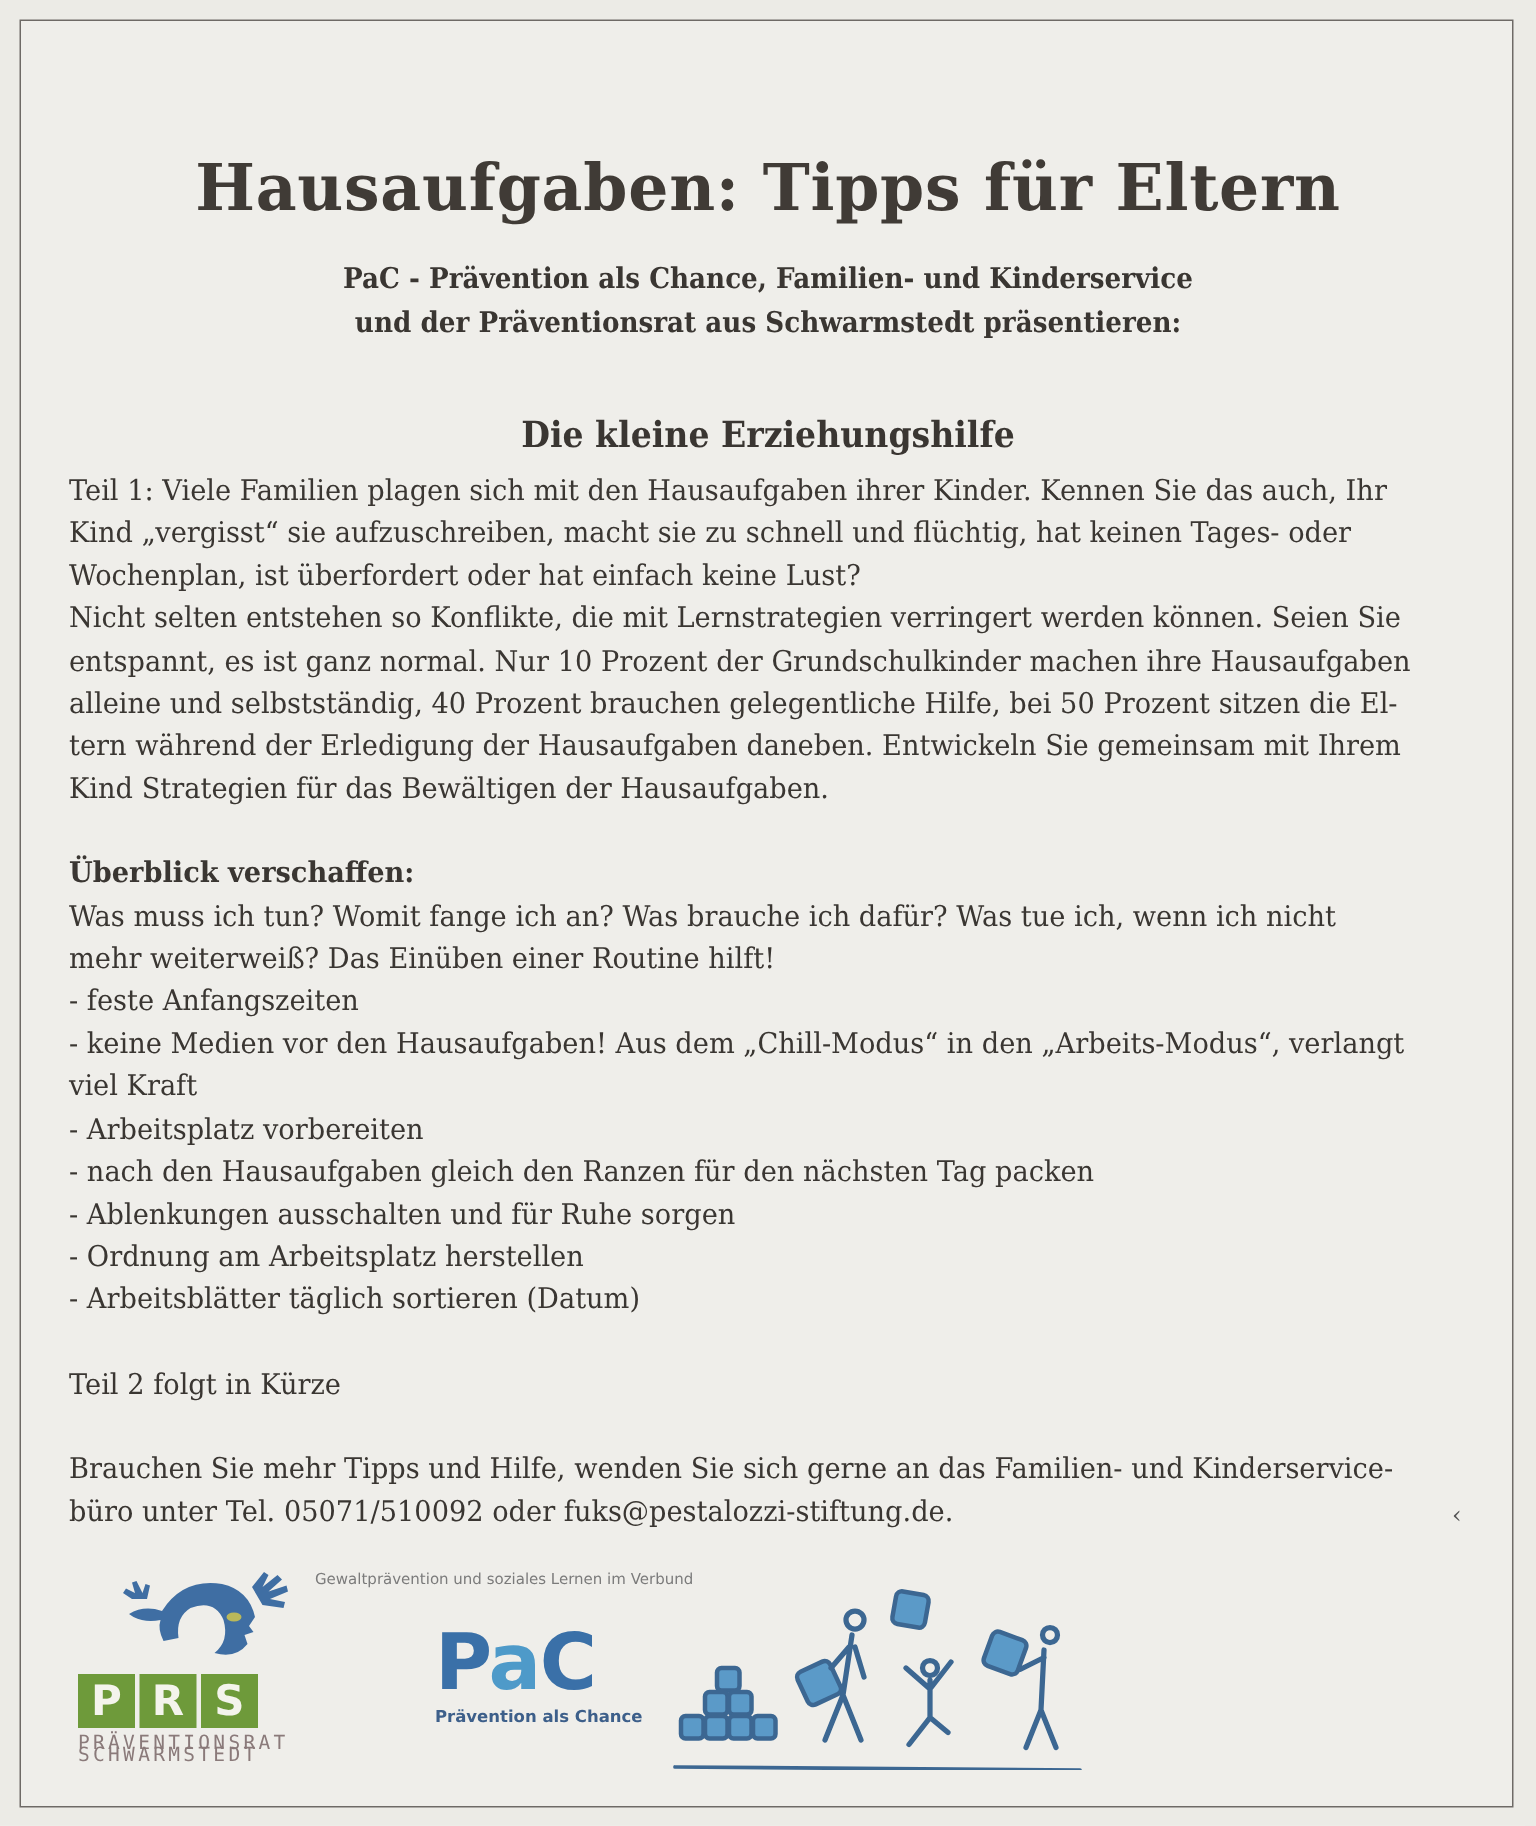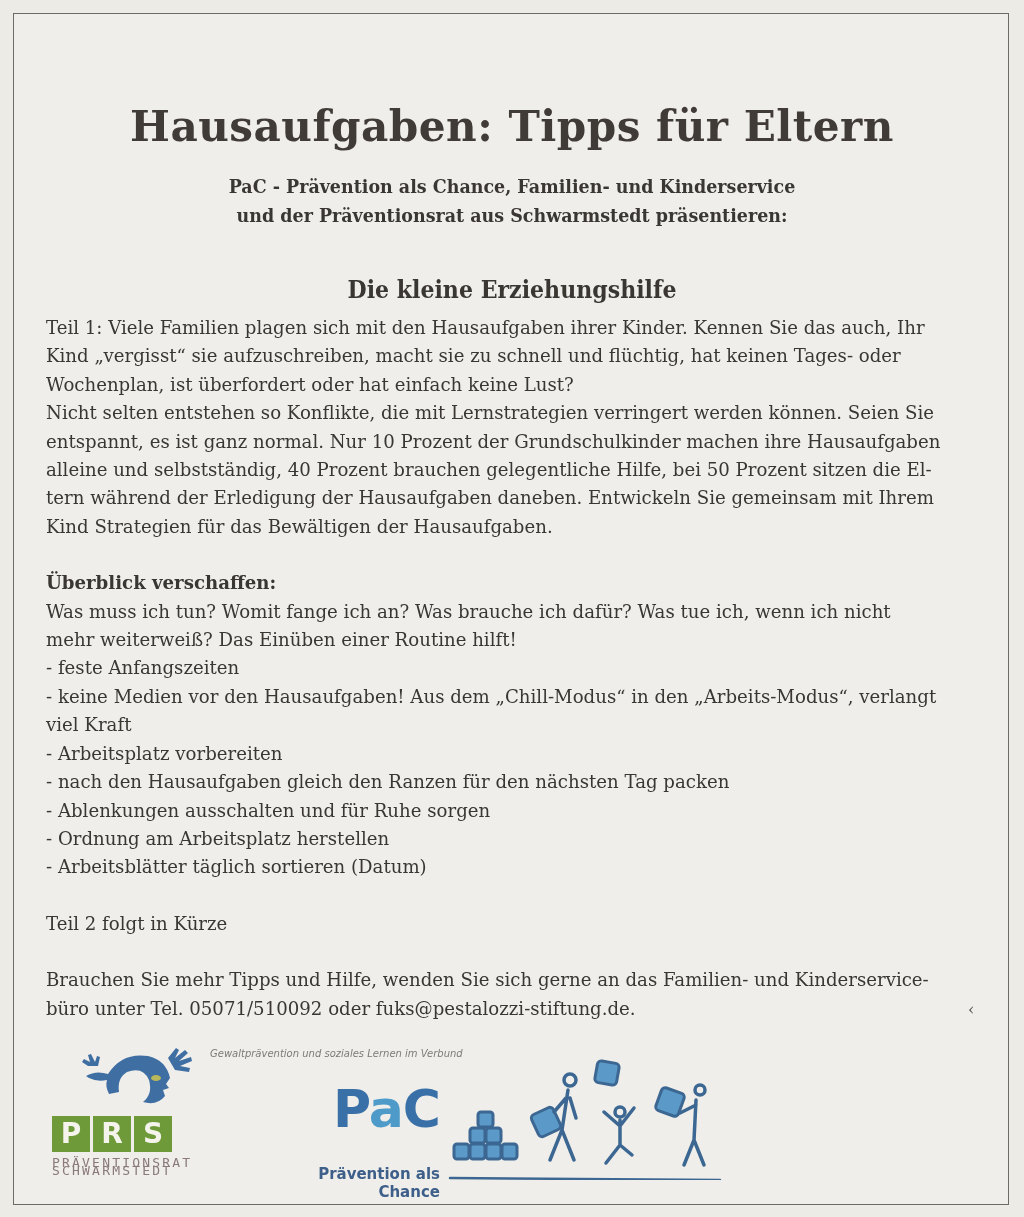--- a/index.html
+++ b/index.html
@@ -63,34 +63,33 @@
     color: #f4f4ec; font-family: "DejaVu Sans", sans-serif;
     font-weight: bold; font-size: 28px; line-height: 36px; text-align: center;
   }
   .prs-caption {
     position: absolute; left: 4px; top: 113px; width: 125px;
     font-family: "DejaVu Sans Mono", monospace; font-size: 13px; line-height: 8px;
     letter-spacing: 2.2px; color: #8a7a7a;
   }
   .verbund {
     position: absolute; left: 210px; top: 8px;
-    font-family: "DejaVu Sans", sans-serif; font-size: 10px; color: #7b7b7b; font-style: italic;
+    font-family: "DejaVu Sans", sans-serif; font-size: 10px; color: #7b7b7b;
   }
   .pac {
-    position: absolute; left: 290px; top: 40px; width: 150px; text-align: right;
+    position: absolute; left: 290px; top: 40px; width: 150px; text-align: left;
   }
   .pac-word {
     font-family: "DejaVu Sans", sans-serif; font-weight: bold; font-size: 52px;
     line-height: 58px; color: #3a70a8; letter-spacing: -1px;
   }
   .pac-word .a { color: #4e9ac9; }
   .pac-sub {
-    font-family: "DejaVu Sans", sans-serif; font-weight: bold; font-size: 15px;
+    font-family: "DejaVu Sans", sans-serif; font-weight: bold; font-size: 11px;
     color: #3d5f8a;
-    margin-top: 27px;
   }
   .figures { position: absolute; left: 448px; top: 10px; width: 275px; height: 130px; }
   .pestalozzi { position: absolute; left: 740px; top: 5px; width: 250px; height: 135px; }
   .pest-text {
     position: absolute; left: 0; top: 45px; width: 200px; text-align: center;
     font-family: "DejaVu Serif", serif; font-weight: bold;
     font-size: 36px; line-height: 36px; color: #3b4456;
     transform: scaleX(0.88); transform-origin: left top;
   }
 </style>

